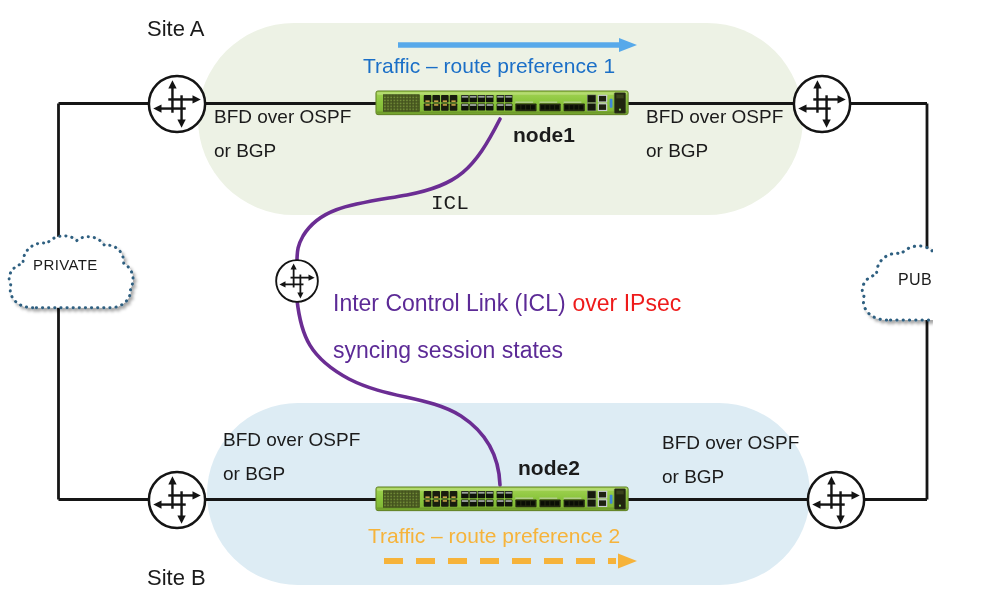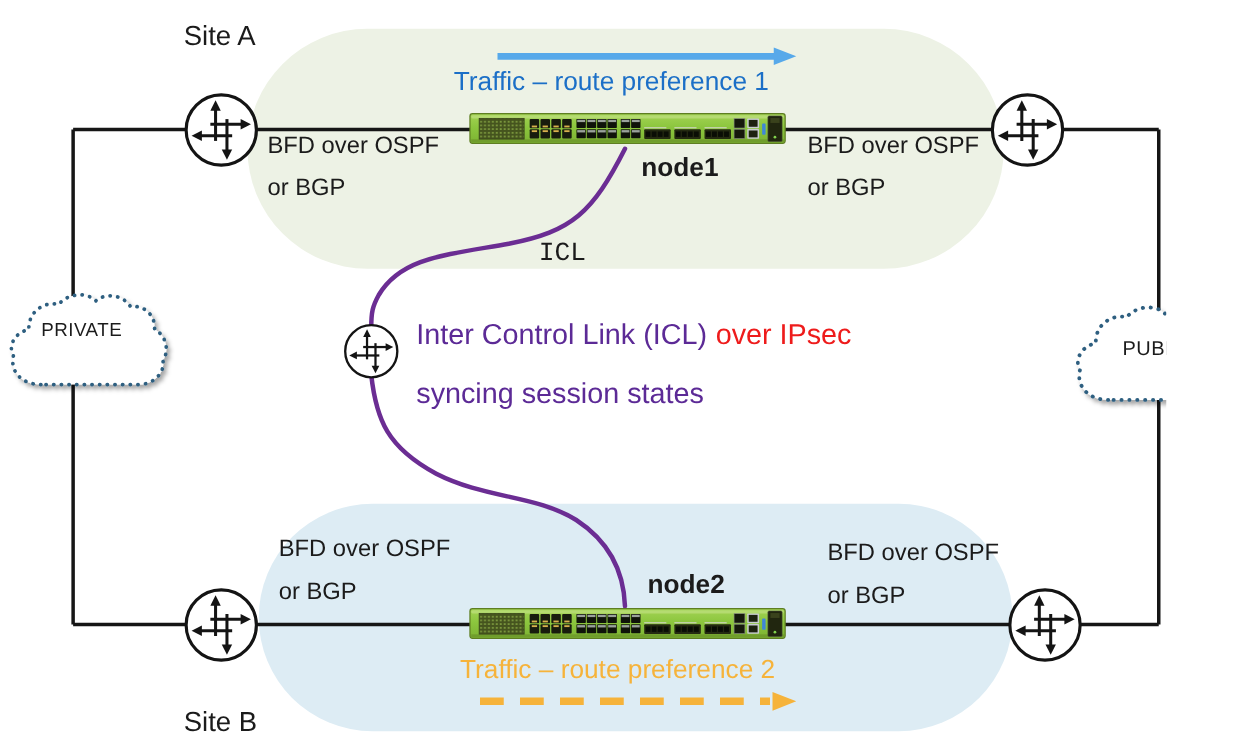--- a/index.html
+++ b/index.html
@@ -8,21 +8,21 @@
     font-family:"Liberation Sans",sans-serif;
   }
   .stage svg.scene{position:absolute;left:0;top:0;}
   .lbl{position:absolute;color:var(--c-text_dark,#1b1b1b);white-space:nowrap;line-height:1.1;}
   .site{font-size:22px;}
   .bfd{font-size:19px;text-align:right;}
   .node{font-size:21px;font-weight:bold;}
   .icl{font-size:21px;font-family:Liberation Mono, monospace;}
   .traffic1{font-size:21px;color:var(--c-traffic1_text,#1b6fc7);}
   .traffic2{font-size:21px;color:var(--c-traffic2,#f6b33a);}
-  .desc{font-size:23px;color:var(--c-purple_text,#5c2a96);}
+  .desc{font-size:23px;color:var(--c-purple_text,#5c2a96);margin-top:36px;}
   .desc .red{color:var(--c-red_text,#ee1b1b);margin-left:0.3em;}
   .cloudlbl{font-size:15px;letter-spacing:0.4px;}
   .cloudlbl.pub{font-size:16px;}
 </style>
 </head>
 <body>
 
 <div class="stage">
 
   <svg class="scene" width="1000" height="603" viewBox="0 0 1000 603">

